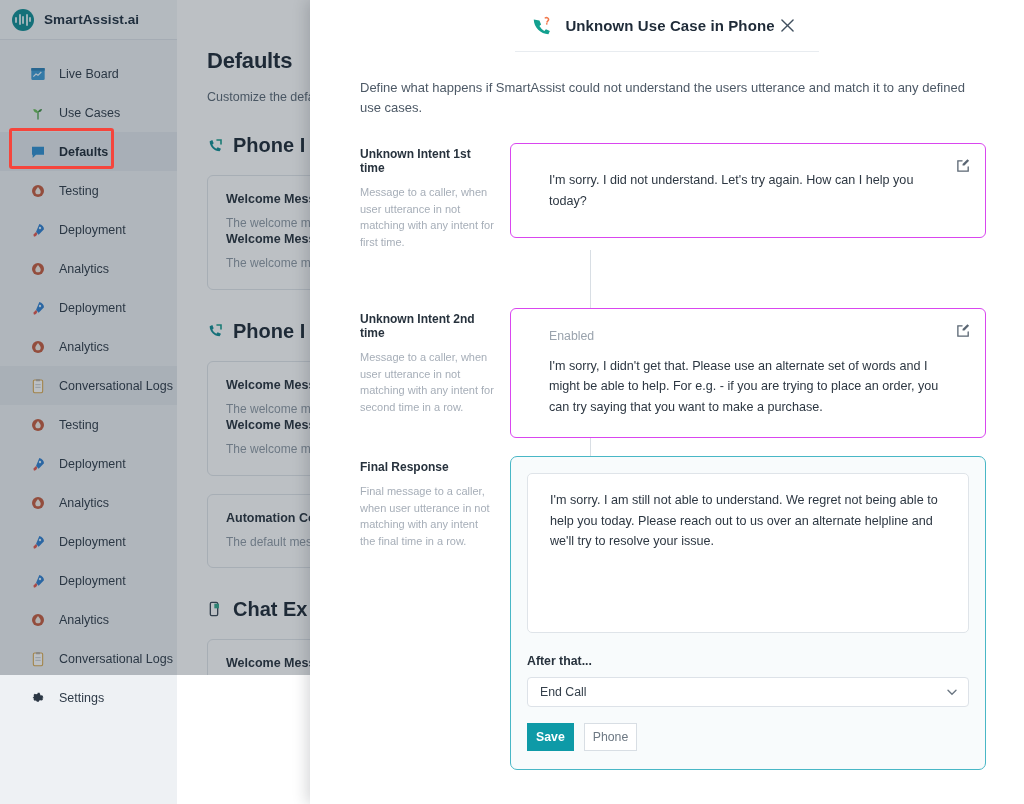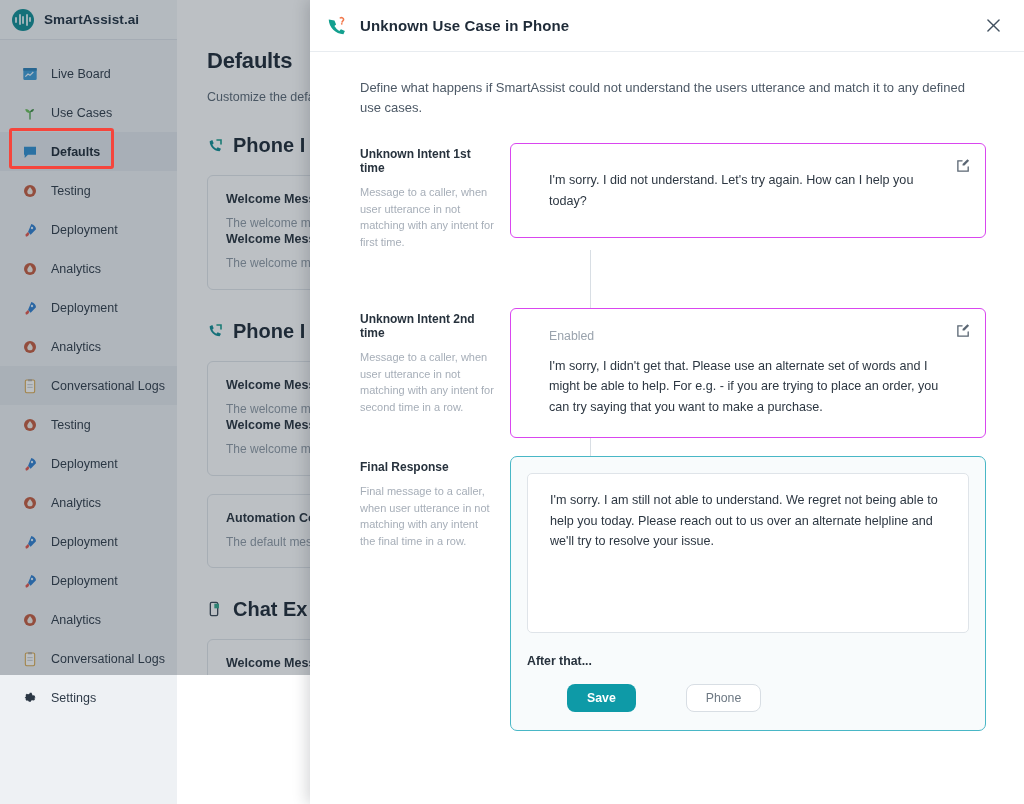--- a/index.html
+++ b/index.html
@@ -36,21 +36,21 @@
   .brand-logo i.b1 { height: 6px; }
   .brand-logo i.b2 { height: 11px; }
   .brand-logo i.b3 { height: 8px; }
   .brand-logo i.b4 { height: 12px; }
   .brand-logo i.b5 { height: 5px; }
   .brand-name { font-size: 13.5px; font-weight: 700; color: #20303f; letter-spacing: .1px; }
 
   .nav { padding-top: 14px; display: flex; flex-direction: column; }
   .nav-item {
     height: 39px; display: flex; align-items: center; gap: 13px;
-    padding-left: 22px; cursor: pointer; position: relative;
+    padding-left: 30px; cursor: pointer; position: relative;
   }
   .nav-item.active { background: #e2e7ec; }
   .nav-item.hovered { background: #e4e8ed; }
   .nav-label { font-size: 12.5px; color: #2f3b48; white-space: nowrap; }
   .nav-item.active .nav-label { font-weight: 700; color: #1d2935; }
   .ico { width: 16px; height: 16px; flex: 0 0 16px; display:block; }
 
   .content {
     flex: 1; padding: 48px 0 0 30px; overflow: hidden; background: #fff;
   }
@@ -75,20 +75,21 @@
     background: rgba(33,45,58,0.30);
   }
 
   
   .modal {
     position: absolute; left: 310px; top: 0;
     width: 714px; height: 804px;
     background: #ffffff;
     display: flex; flex-direction: column;
     box-shadow: -3px 0 14px rgba(20,30,40,.18);
+    align-items: center;
   }
   .modal-head {
     height: 52px; flex: 0 0 52px;
     display: flex; align-items: center;
     padding: 0 18px 0 16px;
     border-bottom: 1px solid #e8ecf0;
   }
   .modal-title {
     font-size: 15px; font-weight: 700; color: #1f2b38;
     margin-left: 12px; letter-spacing: .1px;
@@ -153,23 +154,23 @@
     padding: 0 30px 0 12px;
     font-family: "Liberation Sans", sans-serif; font-size: 12.3px; color: #35404b;
     appearance: none; outline: none; cursor: pointer;
   }
   .sel-arrow {
     position: absolute; right: 11px; top: 9px;
     width: 12px; height: 12px; color: #6c7783; pointer-events: none;
   }
   .btn-row { margin-top: 16px; display: flex; gap: 10px; }
   .btn {
-    height: 28px; padding: 0 19px; border-radius: 8px;
+    height: 28px; padding: 0 8px; border-radius: 0;
     font-family: "Liberation Sans", sans-serif; font-size: 12.3px;
-    cursor: pointer; border: 1px solid transparent; margin-left: 40px;
+    cursor: pointer; border: 1px solid transparent;
   }
   .btn-save { background: #0e9aa7; color: #fff; font-weight: 700; }
   .btn-cancel { background: #fff; color: #6d7883; border-color: #d8dee4; }
 
   
   .annot {
     position: absolute; left: 9px; top: 128px;
     width: 105px; height: 41px;
     border: 3px solid #f5453c; border-radius: 3px;
     pointer-events: none;
@@ -437,20 +438,26 @@
 
         <div class="row">
           <div class="row-left">
             <div class="row-title">Final Response</div>
             <div class="row-desc">Final message to a caller, when user utterance in not matching with any intent the final time in a row.</div>
           </div>
           <div class="row-right">
             <div class="active-card">
               <textarea class="ta" style="">I'm sorry. I am still not able to understand. We regret not being able to help you today. Please reach out to us over an alternate helpline and we'll try to resolve your issue.</textarea>
               <div class="after-lbl">After that...</div>
+              <div class="sel-wrap">
+                <select class="sel" id="after-select"><option value="End Call">End Call</option></select>
+                <svg class="sel-arrow" viewBox="0 0 12 12" fill="none">
+                  <path d="M2 4.2L6 8.2 10 4.2" stroke="#6c7783" stroke-width="1.4" stroke-linecap="round"></path>
+                </svg>
+              </div>
               <div class="btn-row">
                 <button class="btn btn-save">Save</button>
                 <button class="btn btn-cancel">Phone</button>
               </div>
             </div>
           </div>
         </div>
 
       </div>
     </div>

